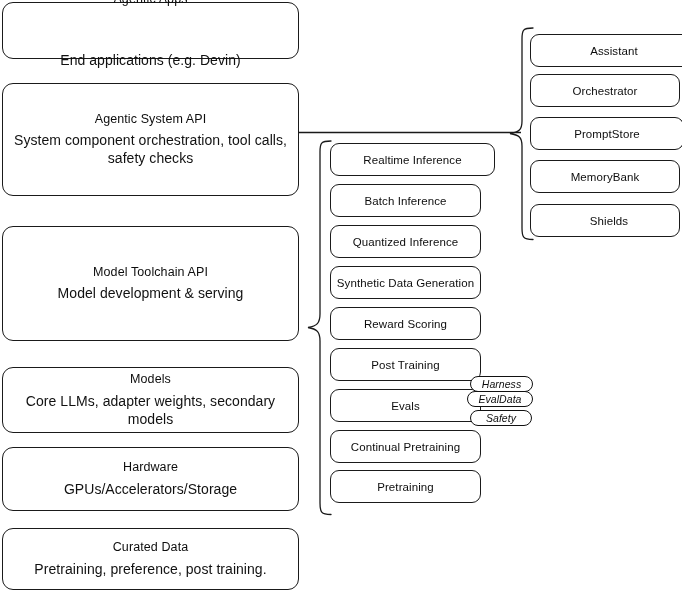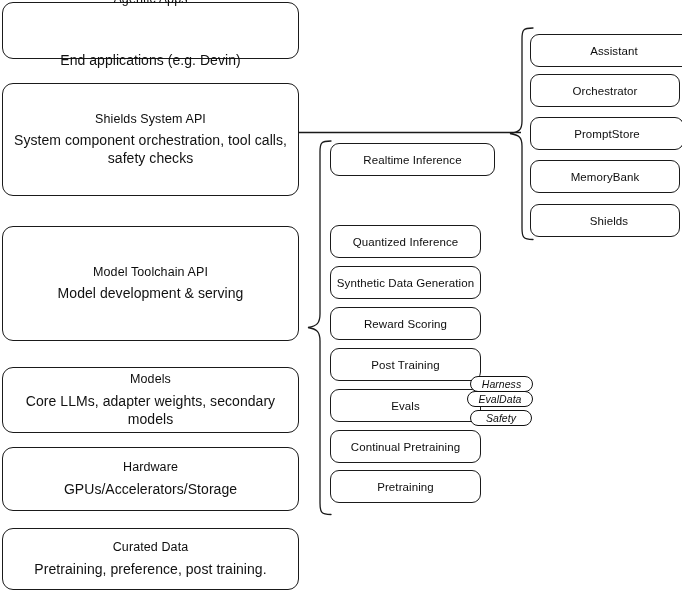--- a/index.html
+++ b/index.html
@@ -85,21 +85,21 @@
 <body>
 
 <div id="canvas">
 
   <div class="box" style="left:2px; top:2px; width:297px; height:57px;gap:39px;">
     <div class="title">Agentic Apps</div>
     <div class="subtitle">End applications (e.g. Devin)</div>
   </div>
 
   <div class="box" style="left:2px; top:83px; width:297px; height:113px;">
-    <div class="title">Shields System API</div>
+    <div class="title">Agentic System API</div>
     <div class="subtitle">System component orchestration, tool calls, safety checks</div>
   </div>
 
   <div class="box" style="left:2px; top:226px; width:297px; height:115px;">
     <div class="title">Model Toolchain API</div>
     <div class="subtitle">Model development &amp; serving</div>
   </div>
 
   <div class="box" style="left:2px; top:367px; width:297px; height:66px;">
     <div class="title">Models</div>
@@ -125,20 +125,23 @@
              C 11 189 14 192 14 201 L 14 363 C 14 372 15 374.5 25 374.5" stroke="#1a1a1a" stroke-width="1.3" fill="none" stroke-linecap="round"></path>
   </svg>
 
   <svg class="brace" style="left:508px; top:27px;" width="26" height="214" viewBox="0 0 26 214">
     <path d="M 25 1 C 15 1 14 3 14 12 L 14 94 C 14 103 11 105 2 106.5
              C 11 108 14 110 14 119 L 14 201 C 14 210 15 212.5 25 212.5" stroke="#1a1a1a" stroke-width="1.3" fill="none" stroke-linecap="round"></path>
   </svg>
 
   <div class="chip" style="left:330px; top:143px; width:165px; height:33px;">
     <span>Realtime Inference</span>
+  </div>
+  <div class="chip" style="left:330px; top:184px; width:151px; height:33px;">
+    <span>Batch Inference</span>
   </div>
   <div class="chip" style="left:330px; top:225px; width:151px; height:33px;">
     <span>Quantized Inference</span>
   </div>
   <div class="chip" style="left:330px; top:266px; width:151px; height:33px;">
     <span>Synthetic Data Generation</span>
   </div>
   <div class="chip" style="left:330px; top:307px; width:151px; height:33px;">
     <span>Reward Scoring</span>
   </div>

